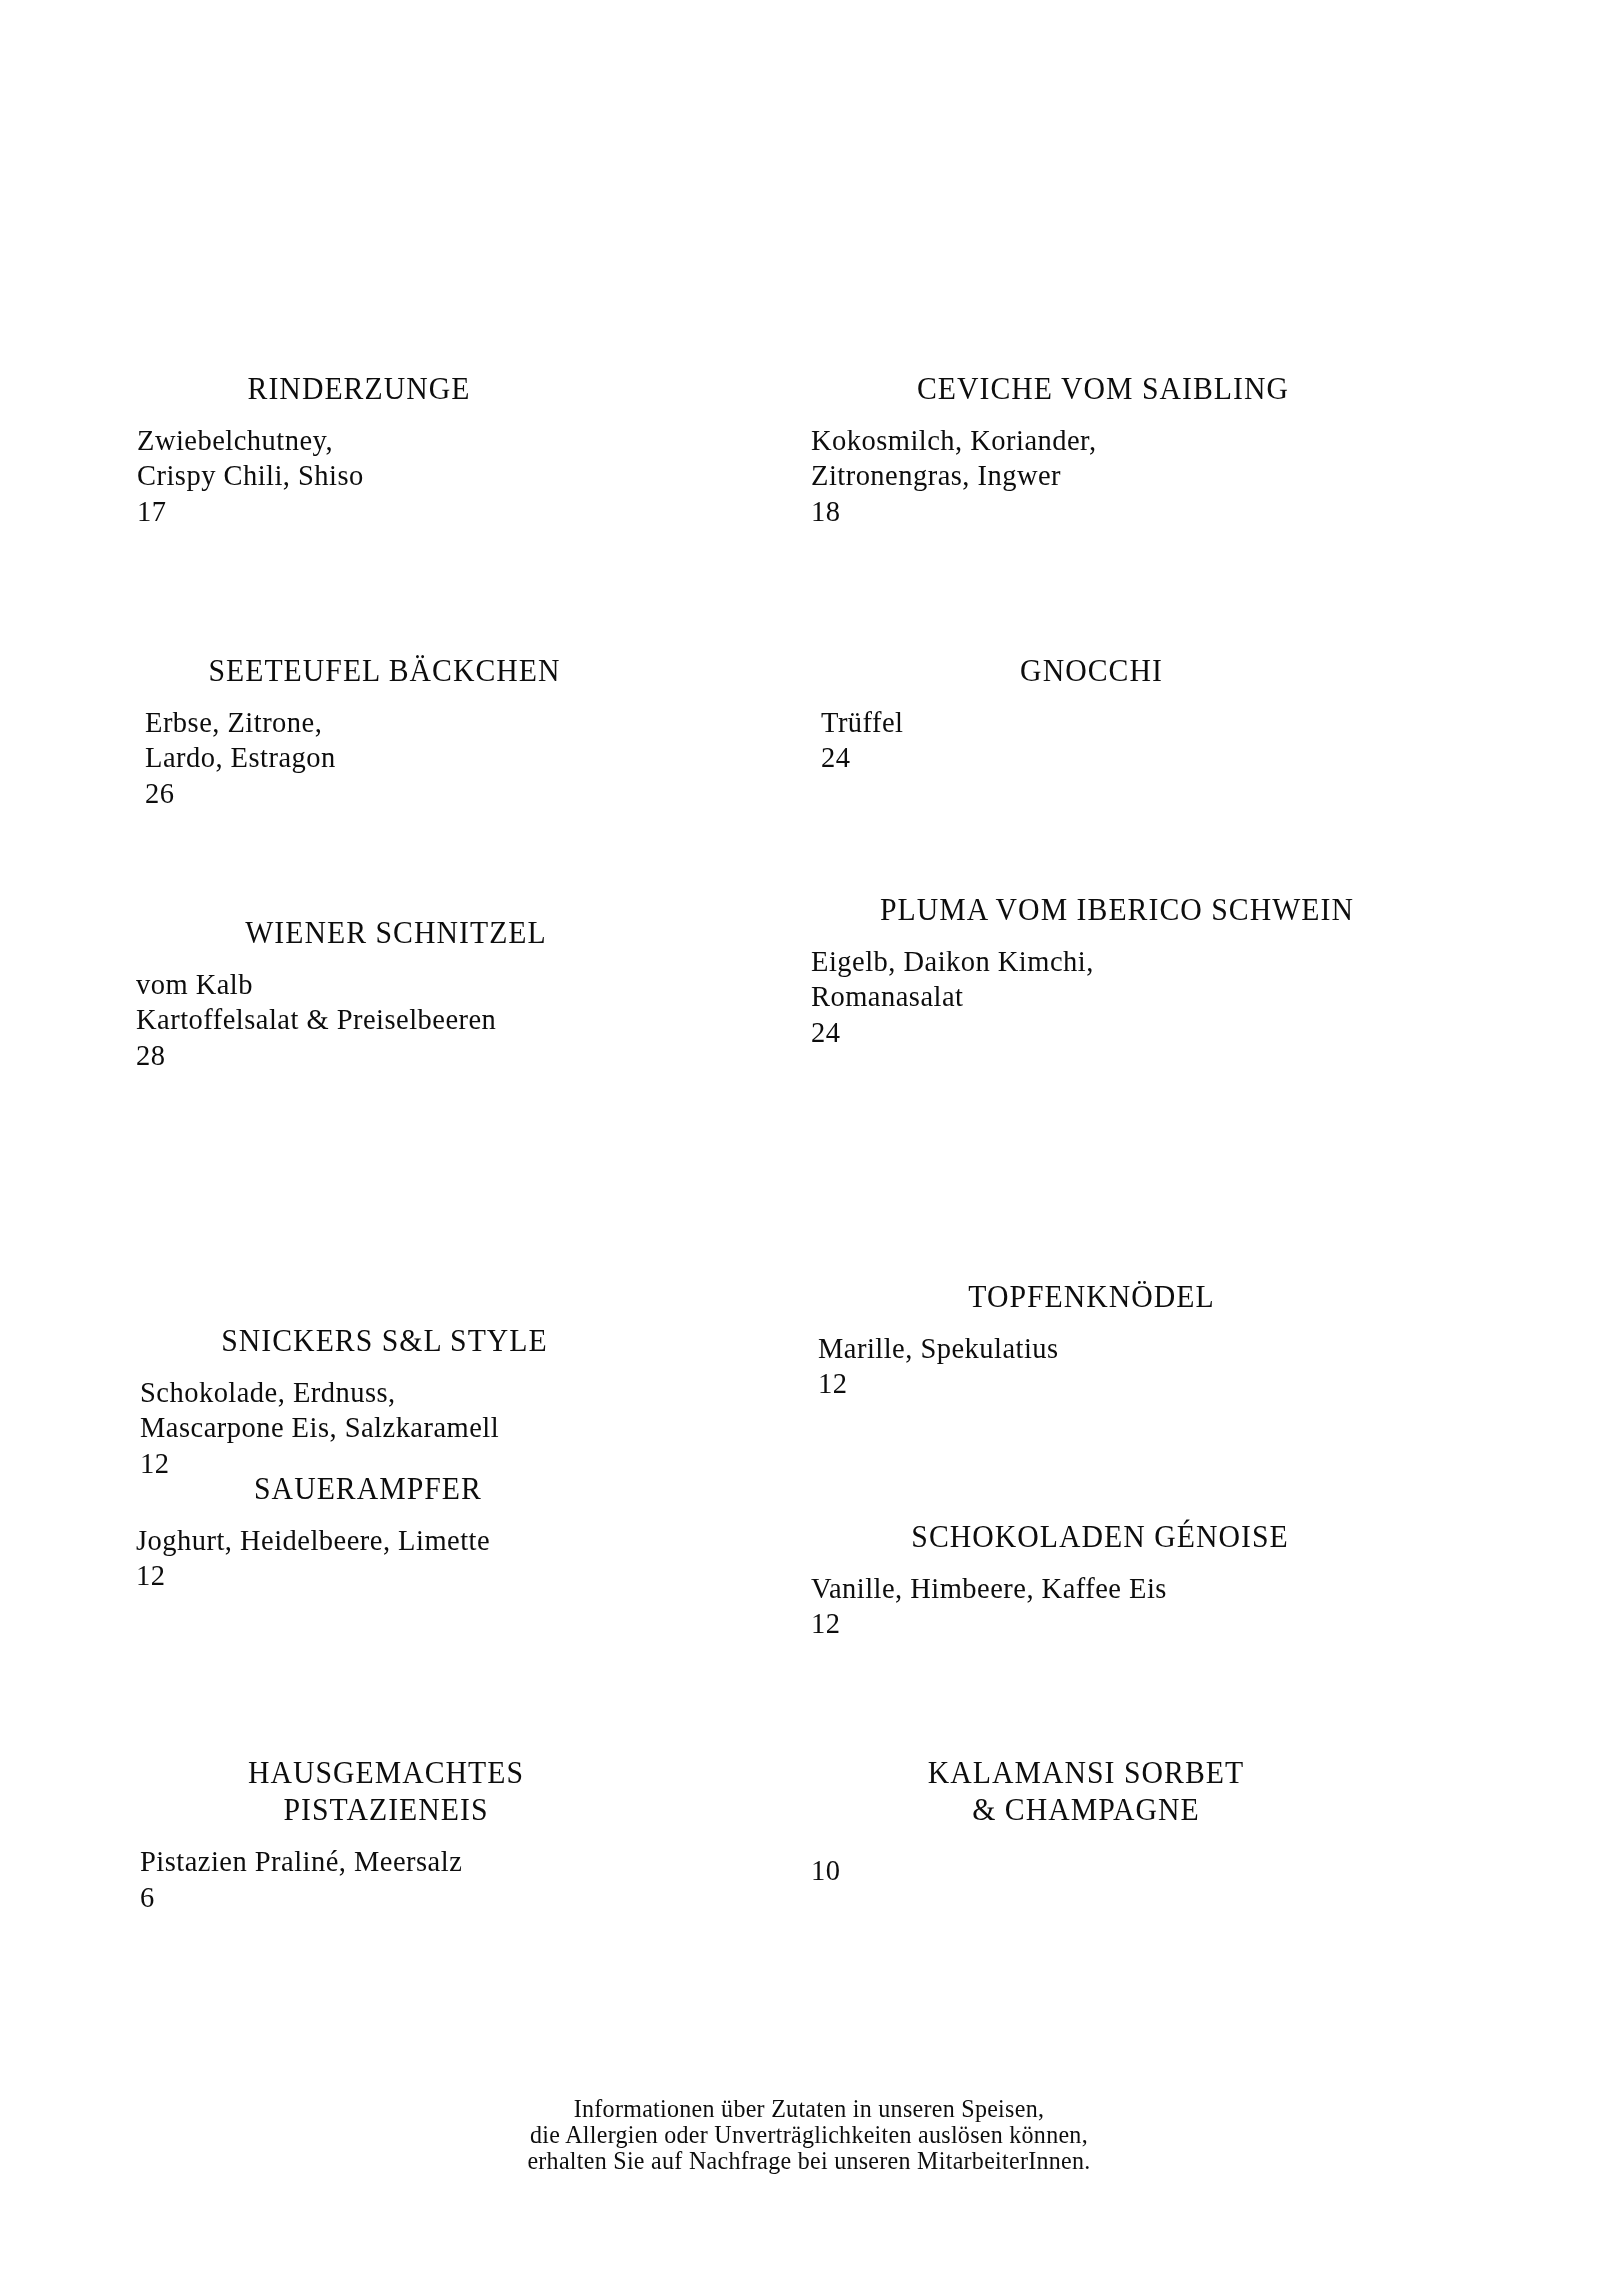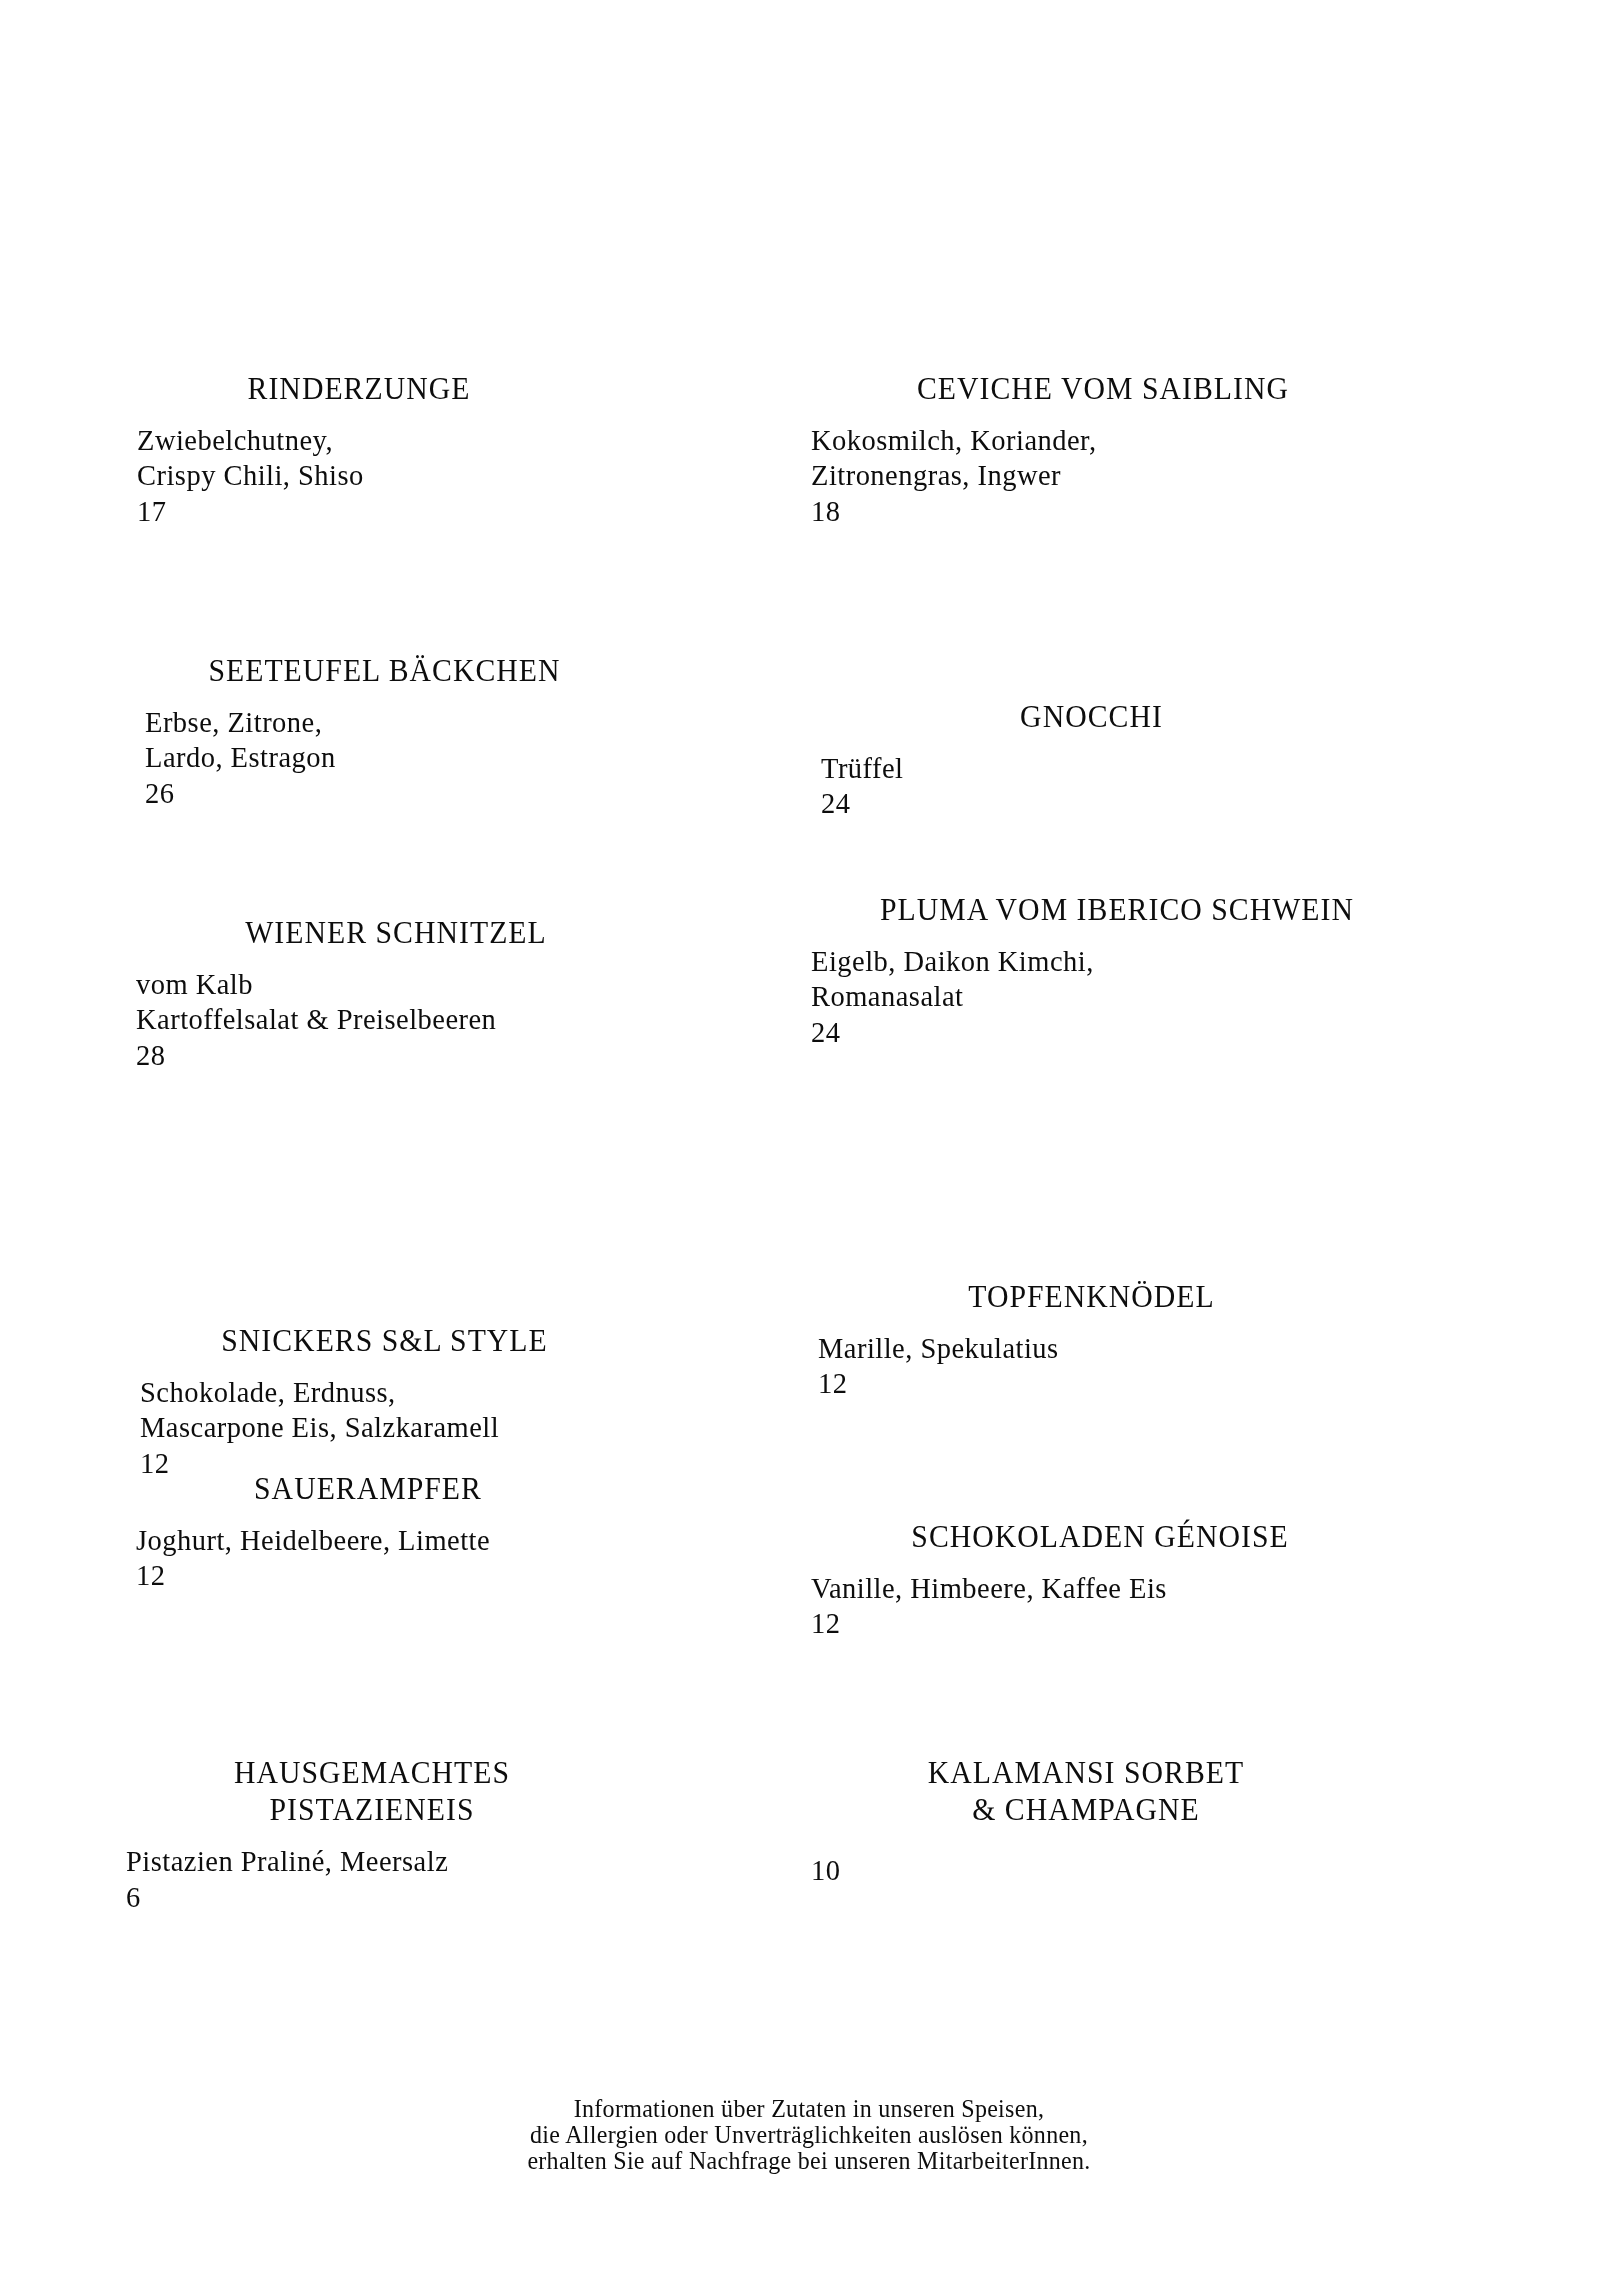--- a/index.html
+++ b/index.html
@@ -107,21 +107,21 @@
     </div>
 
     <div class="item" style="left:135px; top:652px;">
       <div class="item-title" style="width:521px; margin-left:-11.2px;">SEETEUFEL BÄCKCHEN</div>
       <div class="gap-title-body"></div>
       <div class="item-body" style="margin-left:10px;">Erbse, Zitrone,
 Lardo, Estragon</div>
       <div class="item-price" style="margin-left:10px;">26</div>
     </div>
 
-    <div class="item" style="left:809px; top:652px;margin-top:46px;">
+    <div class="item" style="left:809px; top:652px;">
       <div class="item-title" style="width:577px; margin-left:-5.6px;">GNOCCHI</div>
       <div class="gap-title-body"></div>
       <div class="item-body" style="margin-left:12.3px;">Trüffel</div>
       <div class="item-price" style="margin-left:12.3px;">24</div>
     </div>
 
     <div class="item" style="left:135px; top:914px;">
       <div class="item-title" style="width:544px; margin-left:-11.2px;">WIENER SCHNITZEL</div>
       <div class="gap-title-body"></div>
       <div class="item-body" style="margin-left:1.1px;">vom Kalb
@@ -163,21 +163,21 @@
       <div class="item-price" style="margin-left:1.1px;">12</div>
     </div>
 
     <div class="item" style="left:809px; top:1518px;">
       <div class="item-title" style="width:594px; margin-left:-5.6px;">SCHOKOLADEN GÉNOISE</div>
       <div class="gap-title-body"></div>
       <div class="item-body" style="margin-left:2.2px;">Vanille, Himbeere, Kaffee Eis</div>
       <div class="item-price" style="margin-left:2.2px;">12</div>
     </div>
 
-    <div class="item" style="left:125px; top:1754px;font-family:Liberation Serif, serif;">
+    <div class="item" style="left:139px; top:1754px;font-family:Liberation Serif, serif;">
       <div class="item-title" style="width:516px; margin-left:-11.2px;">HAUSGEMACHTES
 PISTAZIENEIS</div>
       <div class="gap-title-body"></div>
       <div class="item-body" style="margin-left:1.1px;">Pistazien Praliné, Meersalz</div>
       <div class="item-price" style="margin-left:1.1px;">6</div>
     </div>
 
     <div class="item" style="left:809px; top:1754px;">
       <div class="item-title" style="width:566px; margin-left:-5.6px;">KALAMANSI SORBET
 &amp; CHAMPAGNE</div>

